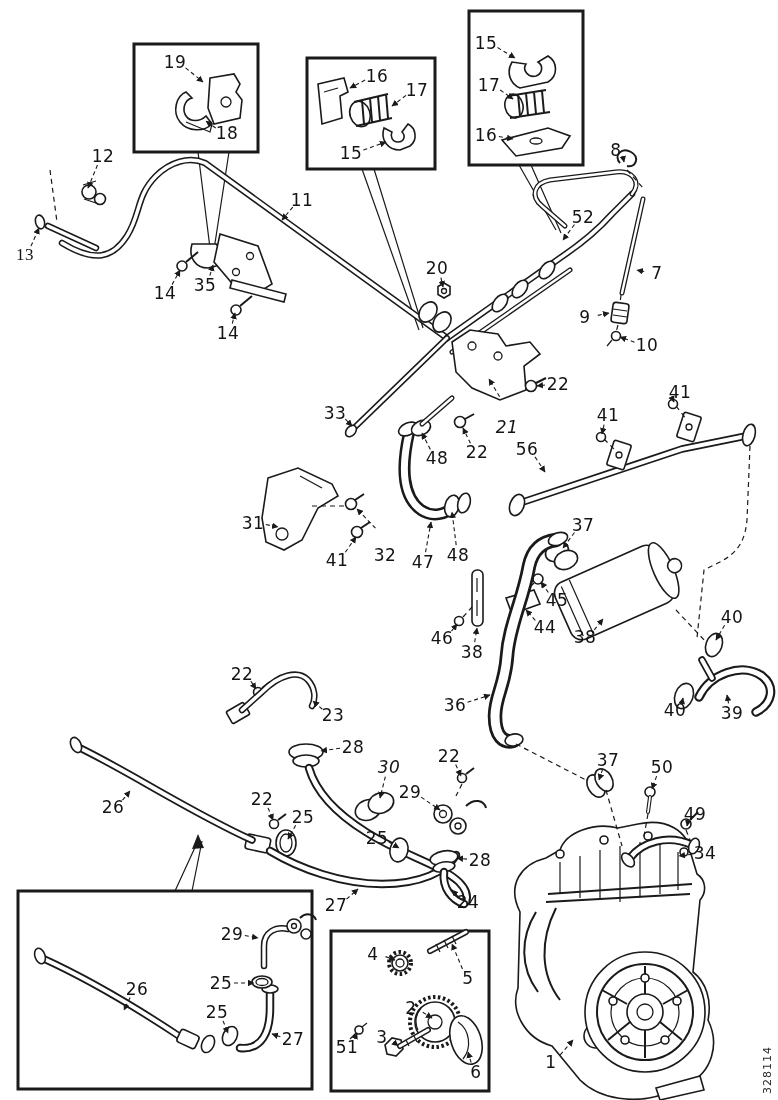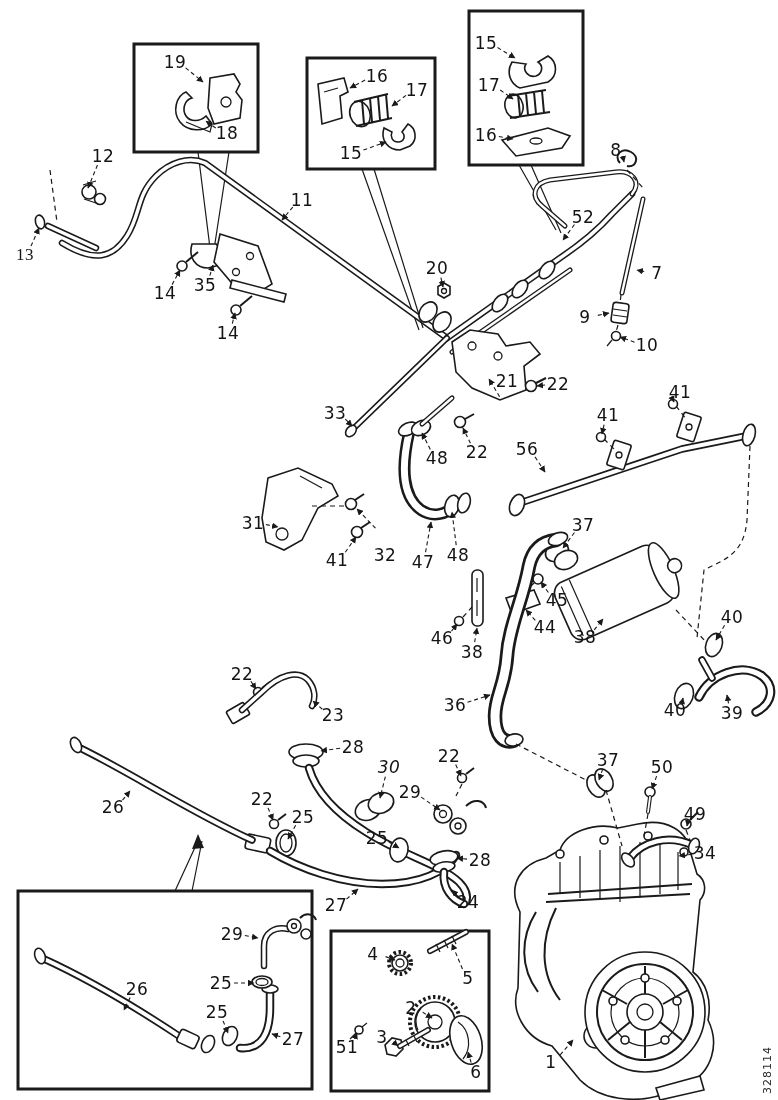--- a/index.html
+++ b/index.html
@@ -429,21 +429,21 @@
       <div class="lbl" style="left: 228px; top: 333px;">14</div>
       <div class="lbl" style="left: 351px; top: 153px;">15</div>
       <div class="lbl" style="left: 377px; top: 76px;">16</div>
       <div class="lbl" style="left: 417px; top: 90px;">17</div>
       <div class="lbl" style="left: 486px; top: 43px;">15</div>
       <div class="lbl" style="left: 489px; top: 85px;">17</div>
       <div class="lbl" style="left: 486px; top: 135px;">16</div>
       <div class="lbl" style="left: 227px; top: 133px;">18</div>
       <div class="lbl" style="left: 175px; top: 62px;">19</div>
       <div class="lbl" style="left: 437px; top: 268px;">20</div>
-      <div class="lbl" style="left: 507px; top: 381px;">21</div>
+      <div class="lbl" style="left: 507px; top: 427px; font-style: italic;">21</div>
       <div class="lbl" style="left: 558px; top: 384px;">22</div>
       <div class="lbl" style="left: 477px; top: 452px;">22</div>
       <div class="lbl" style="left: 242px; top: 674px;">22</div>
       <div class="lbl" style="left: 262px; top: 799px;">22</div>
       <div class="lbl" style="left: 449px; top: 756px;">22</div>
       <div class="lbl" style="left: 333px; top: 715px;">23</div>
       <div class="lbl" style="left: 468px; top: 902px;">24</div>
       <div class="lbl" style="left: 303px; top: 817px;">25</div>
       <div class="lbl" style="left: 377px; top: 838px;">25</div>
       <div class="lbl" style="left: 221px; top: 983px;">25</div>

